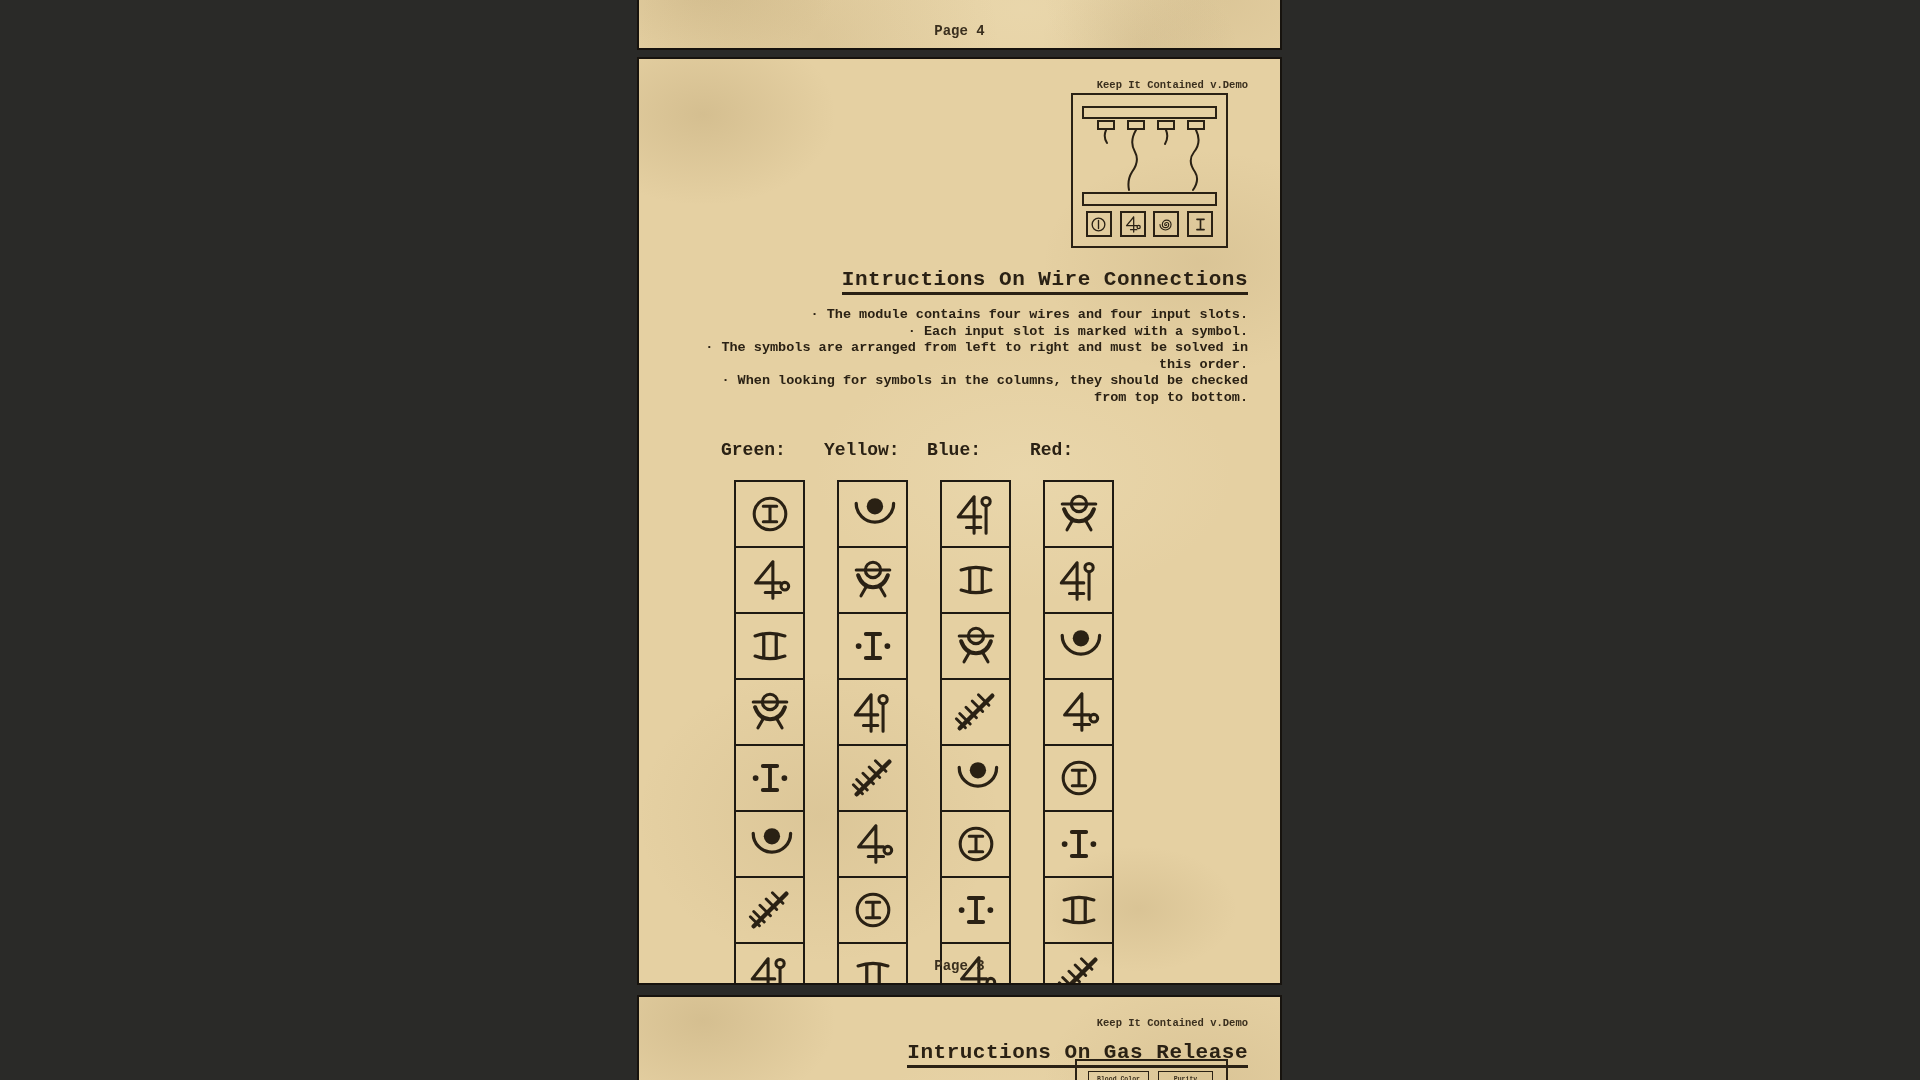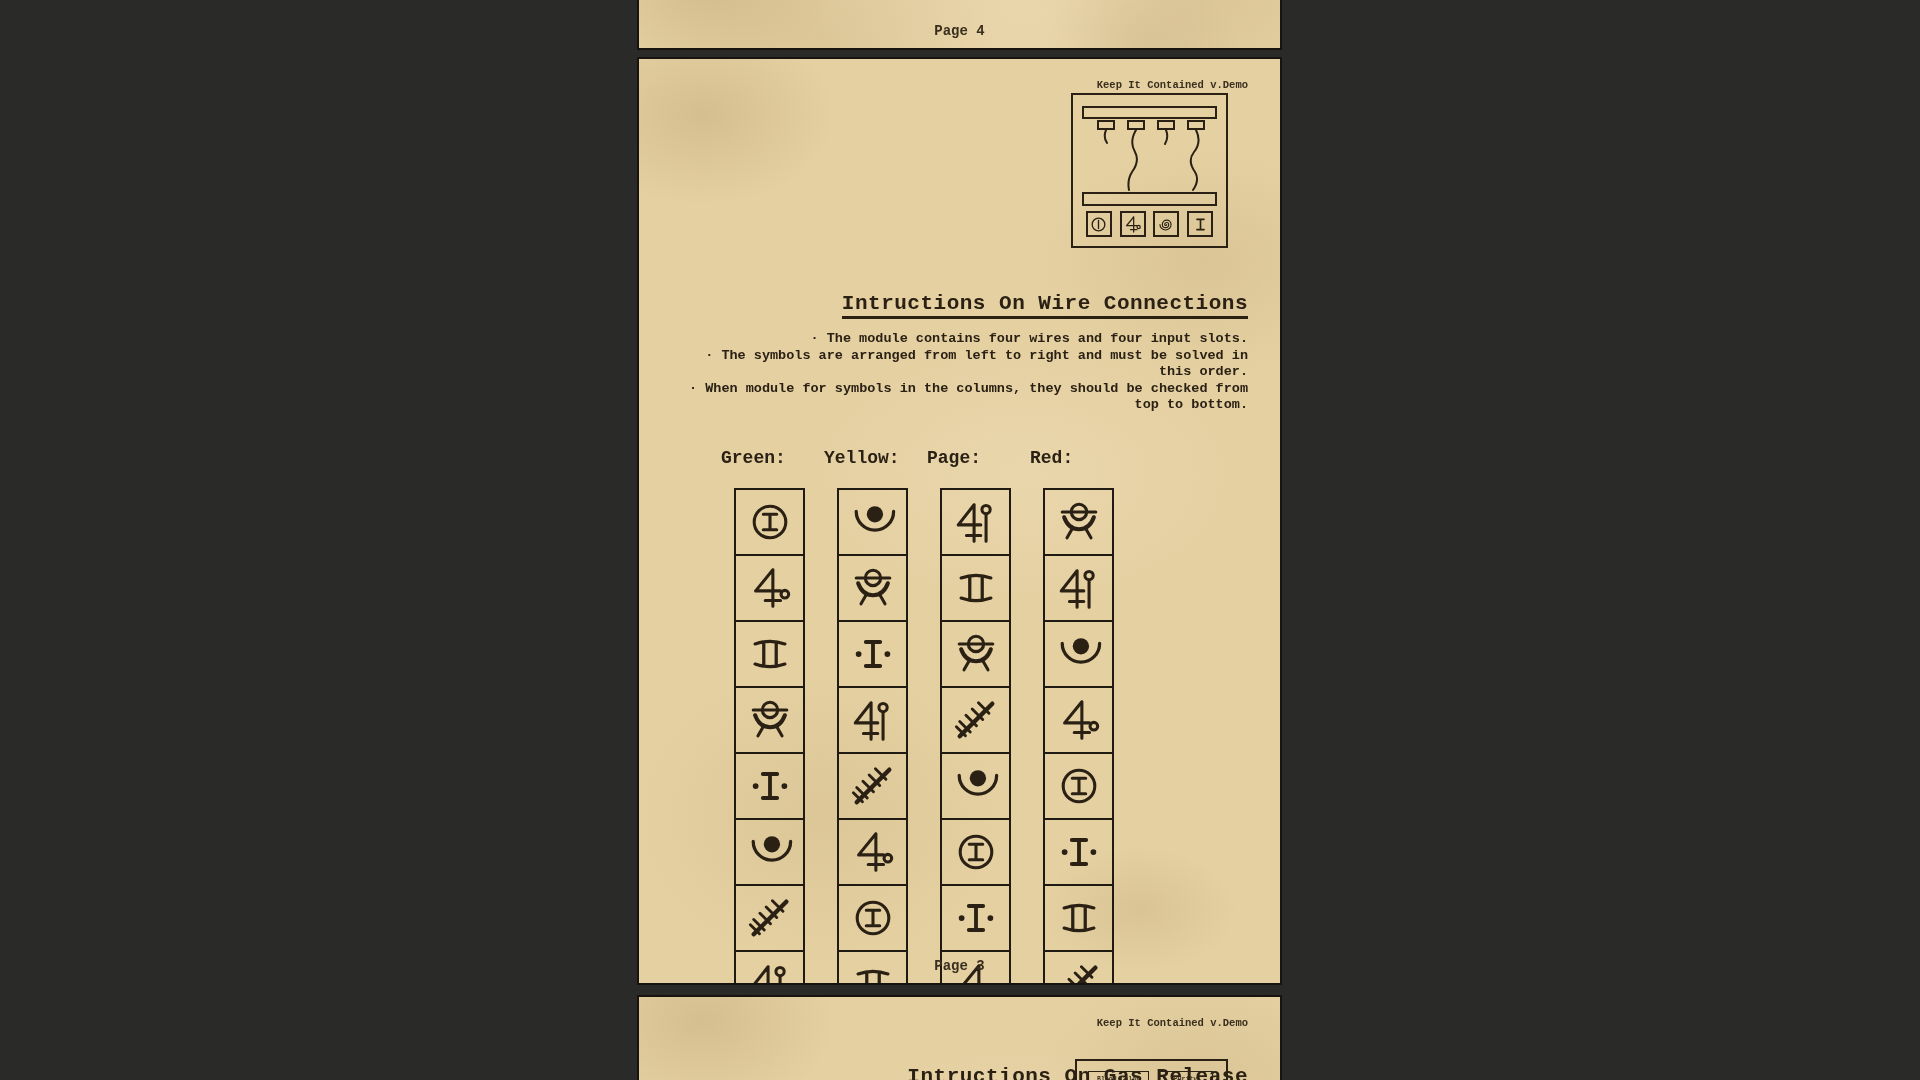--- a/index.html
+++ b/index.html
@@ -29,21 +29,21 @@
 
   .page-number {
     position:absolute; bottom:9px; left:0; right:0;
     text-align:center; font-size:14px; font-weight:bold; color:#3a2f1e;
   }
   .page-inner { padding:20px 32px 0 32px;text-align:right; }
   .doc-header { font-size:10.5px; font-weight:bold; color:#3a2f1e; letter-spacing:0; }
 
   .doc-title {
     display:inline-block;
-    margin:36px 0 0 8px;
+    margin:12px 0 0 8px;
     font-size:21px; font-weight:bold; letter-spacing:0.5px;
     border-bottom:3px solid #2a2114; padding-bottom:1px;
     white-space:nowrap;
   }
   .bullets { margin:12px 0 0 16px; font-size:13.5px; font-weight:bold; line-height:16.5px; }
   .bullet { }
 
   
   .module-fig {
     float:right; width:157px; height:155px;
@@ -202,22 +202,23 @@
                 <use href="#sym-serif-i"></use>
               </svg>
             </div>
           </div>
       </div>
 
       <span class="doc-title">Intructions On Wire Connections</span>
 
       <div class="bullets">
           <div class="bullet">· The module contains four wires and four input slots.</div>
+          <div class="bullet">· Each input slot is marked with a symbol.</div>
           <div class="bullet">· The symbols are arranged from left to right and must be solved in this order.</div>
-          <div class="bullet">· When module for symbols in the columns, they should be checked from top to bottom.</div>
+          <div class="bullet">· When looking for symbols in the columns, they should be checked from top to bottom.</div>
         </div>
 
       <div class="grid-area">
           <div class="sym-col-wrap">
             <div class="col-label">Green:</div>
             <div class="sym-cell">
               <svg class="glyph" width="46" height="46" viewBox="0 0 48 48">
                 <use href="#sym-circled-i"></use>
               </svg>
             </div>
@@ -294,21 +295,21 @@
                 <use href="#sym-circled-i"></use>
               </svg>
             </div>
             <div class="sym-cell">
               <svg class="glyph" width="46" height="46" viewBox="0 0 48 48">
                 <use href="#sym-gemini"></use>
               </svg>
             </div>
           </div>
           <div class="sym-col-wrap">
-            <div class="col-label">Page:</div>
+            <div class="col-label">Blue:</div>
             <div class="sym-cell">
               <svg class="glyph" width="46" height="46" viewBox="0 0 48 48">
                 <use href="#sym-jupiter-ring-top"></use>
               </svg>
             </div>
             <div class="sym-cell">
               <svg class="glyph" width="46" height="46" viewBox="0 0 48 48">
                 <use href="#sym-gemini"></use>
               </svg>
             </div>

